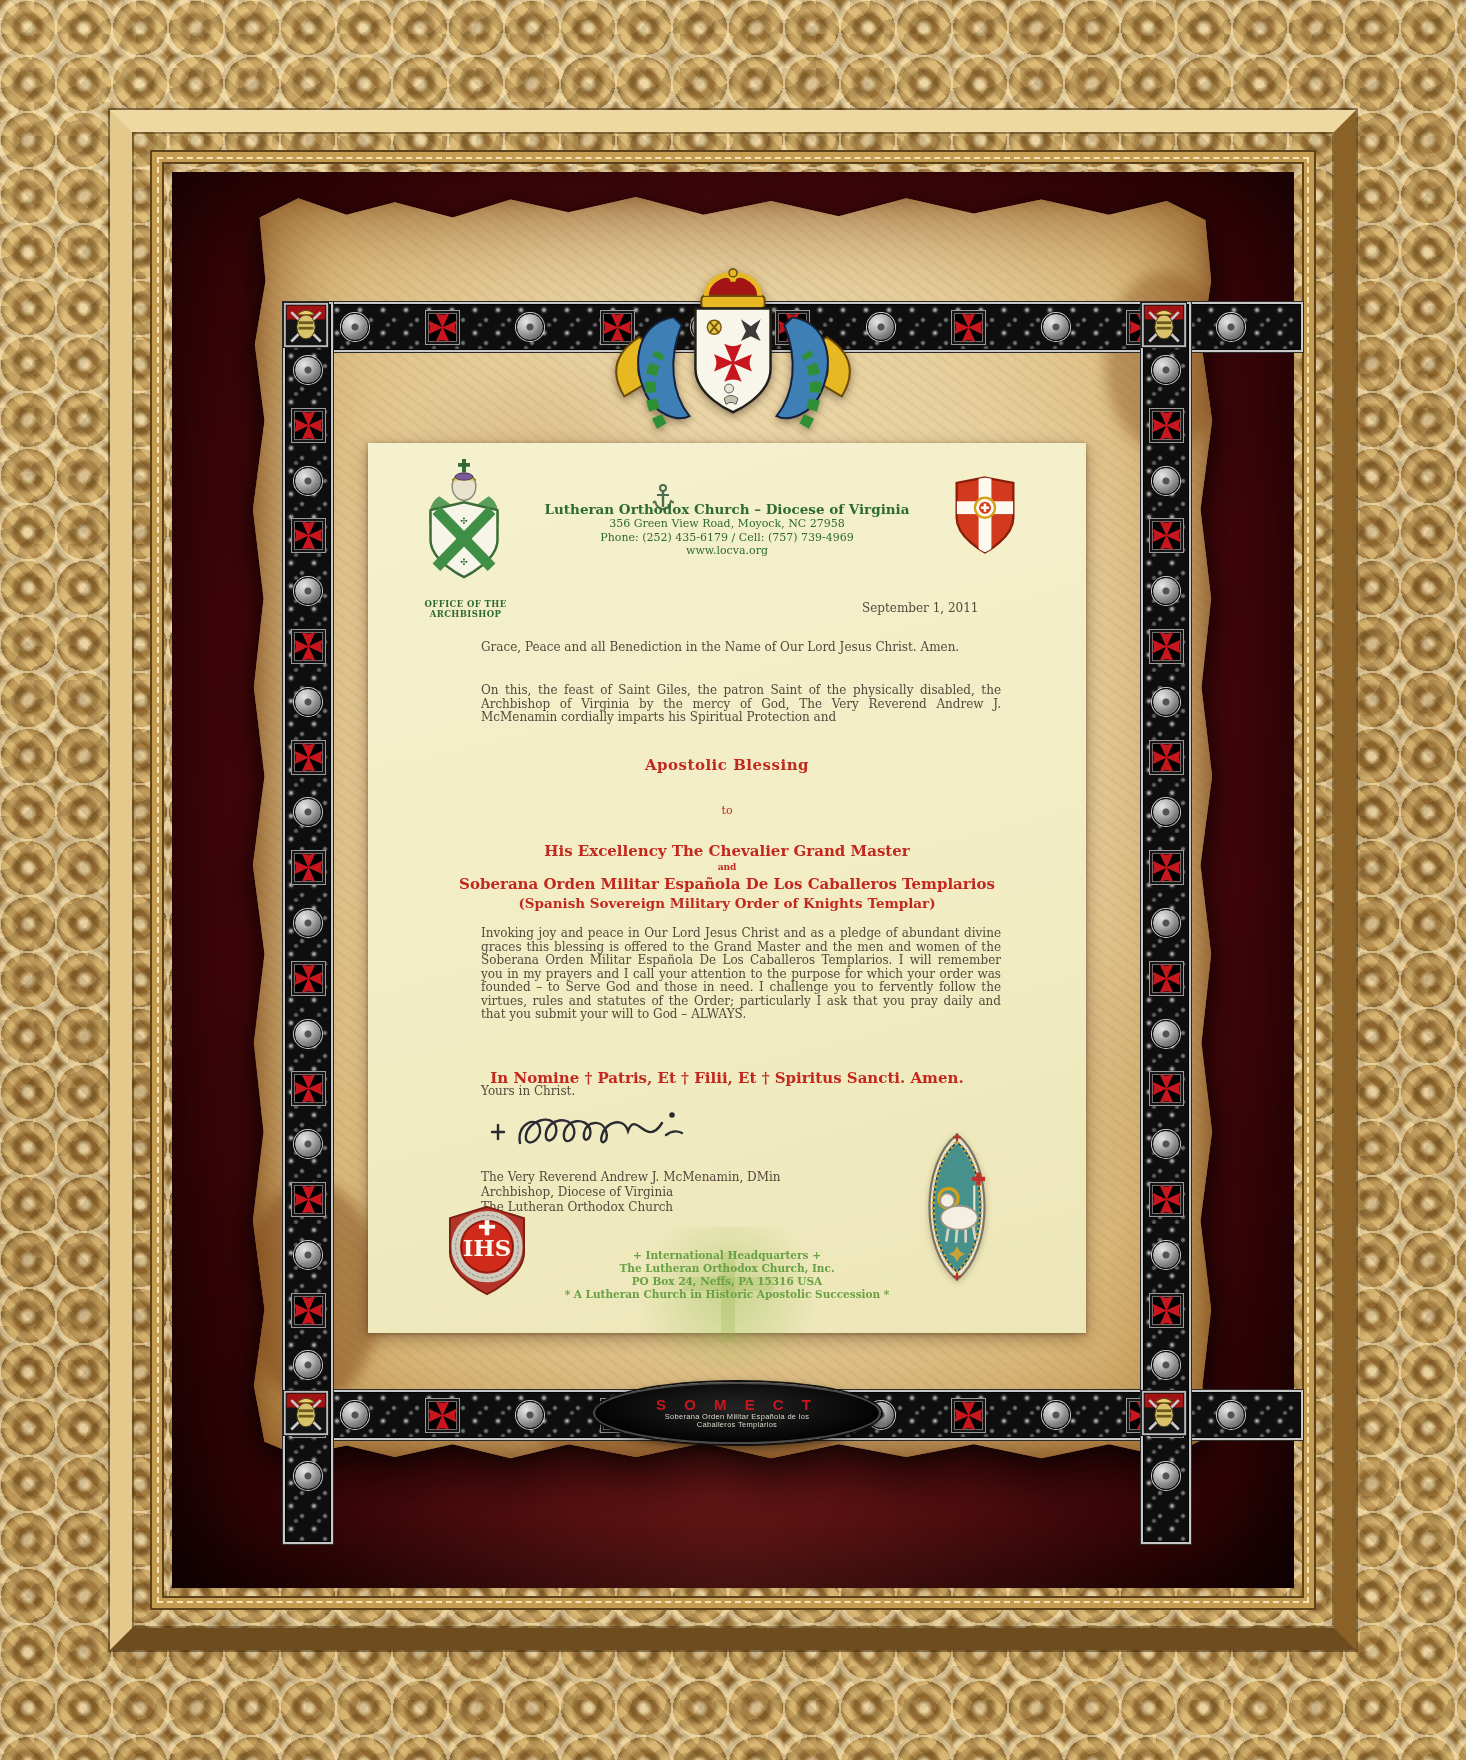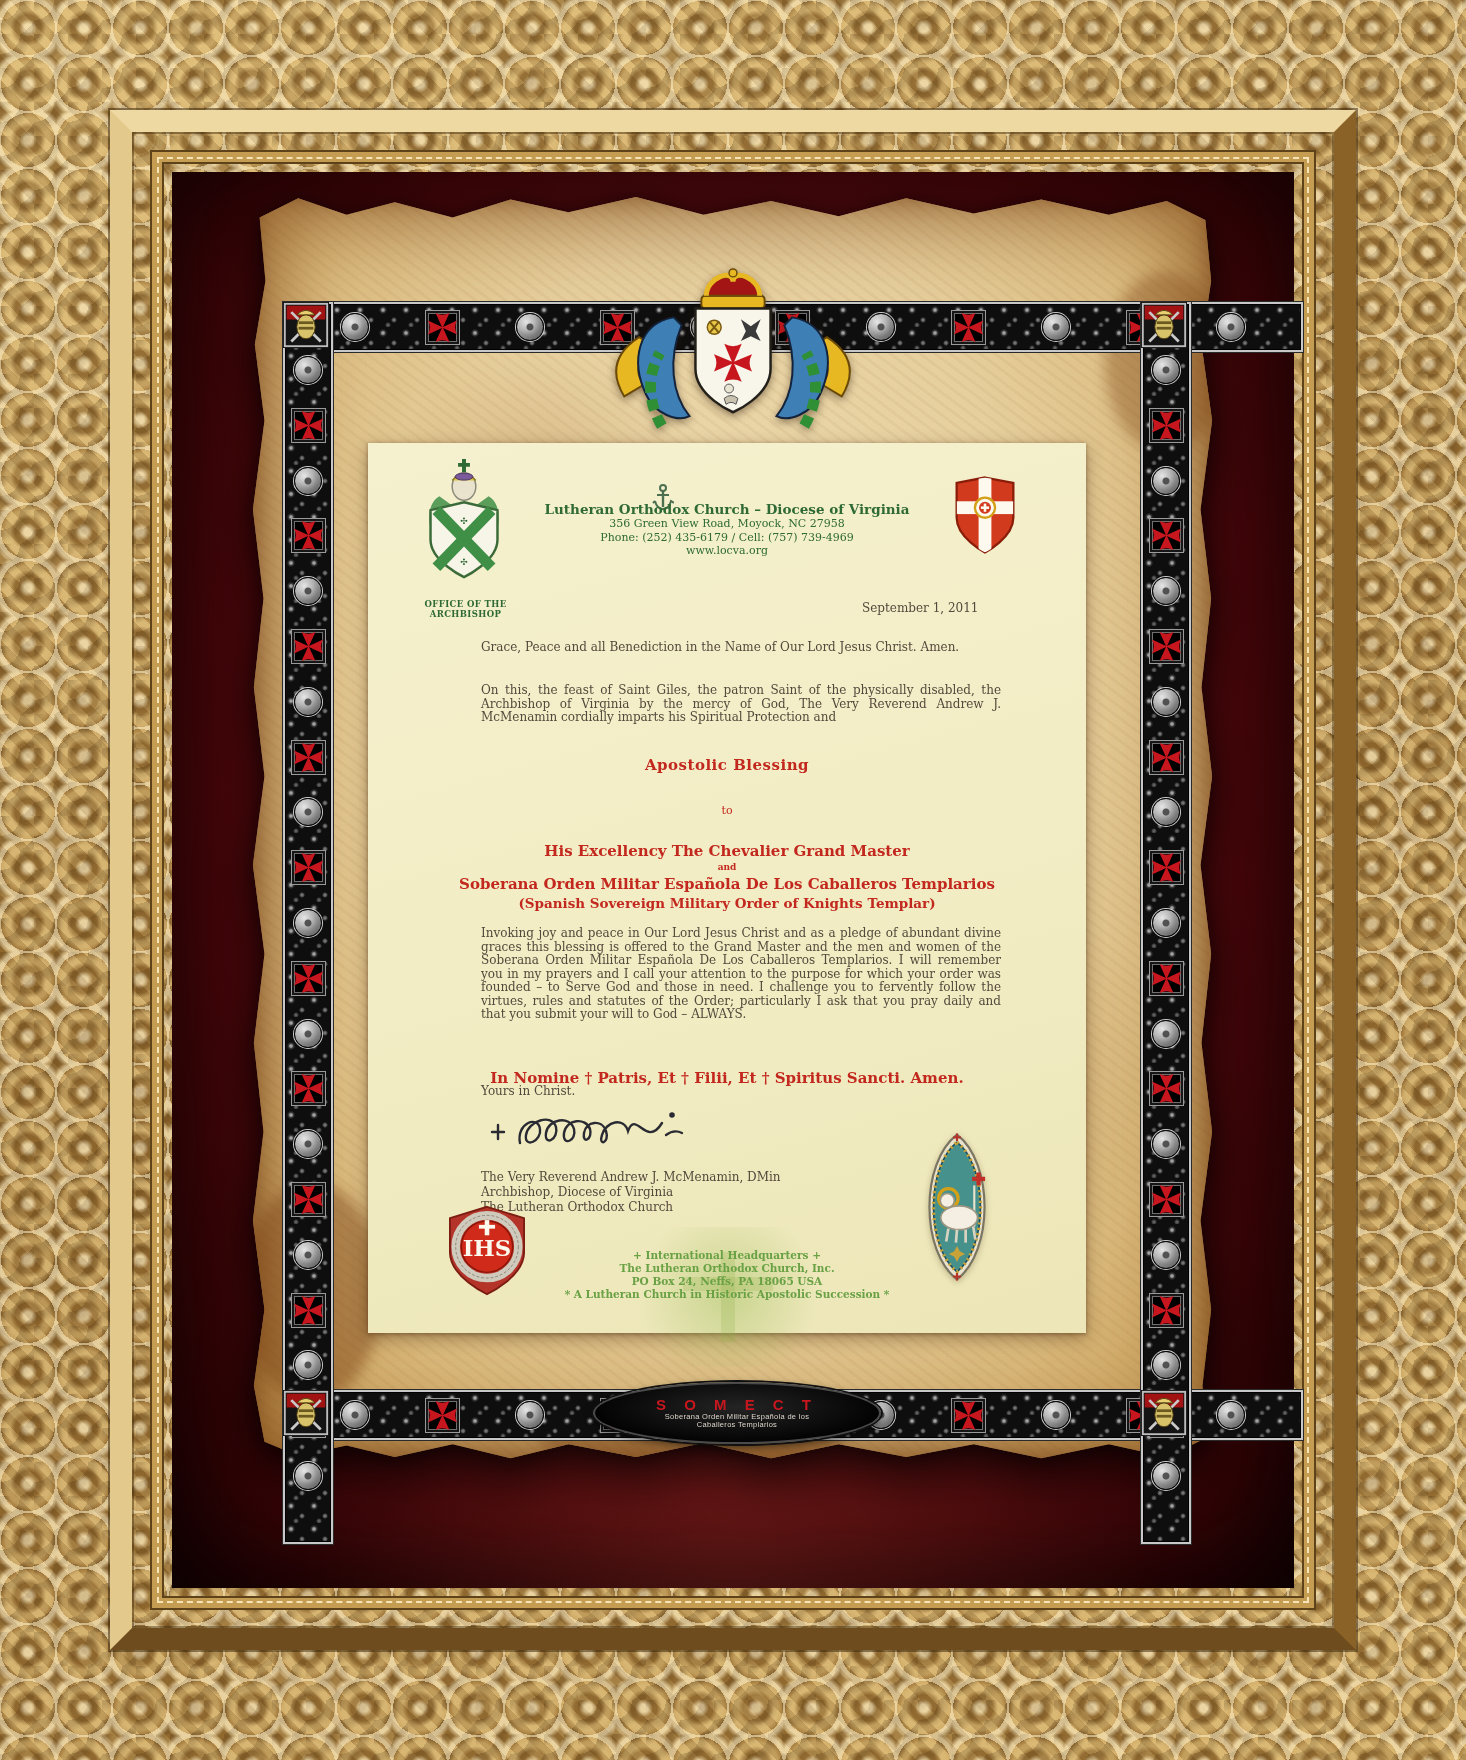--- a/index.html
+++ b/index.html
@@ -688,21 +688,21 @@
         <rect x="42.6" y="18" width="4.8" height="16" fill="#fdf9ef"></rect>
         <rect x="36.5" y="23" width="17" height="4" fill="#fdf9ef"></rect>
         <text x="45" y="56" text-anchor="middle" font-family="DejaVu Serif, serif" font-size="24" font-weight="bold" fill="#fdf9ef">IHS</text>
       </svg>
     </div>
 
     <div class="abs watermark"></div>
     <div class="abs center footer-block">
       <div>+ International Headquarters +</div>
       <div>The Lutheran Orthodox Church, Inc.</div>
-      <div>PO Box 24, Neffs, PA 18065 USA</div>
+      <div>PO Box 24, Neffs, PA 15316 USA</div>
       <div>* A Lutheran Church in Historic Apostolic Succession *</div>
     </div>
 
     <div class="abs lamb">
       <svg viewBox="0 0 100 140">
         <path d="M50 3 C84 29 84 111 50 137 C16 111 16 29 50 3 Z" fill="#e9e2cc" stroke="#7a7462" stroke-width="2"></path>
         <path d="M50 10 C79 33 79 107 50 130 C21 107 21 33 50 10 Z" fill="#47918c" stroke="#1c4f63" stroke-width="1.5"></path>
         <path d="M50 10 C79 33 79 107 50 130 C21 107 21 33 50 10 Z" fill="none" stroke="#c9a337" stroke-width="3" stroke-dasharray="2 3"></path>
         <g stroke="#b5342a" stroke-width="2">
             <path d="M50 2 v7 M46.5 5.5 h7"></path>

